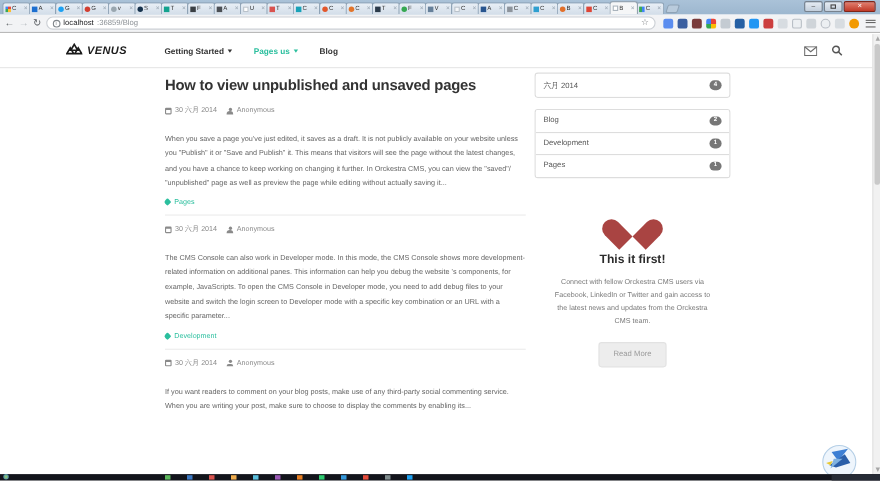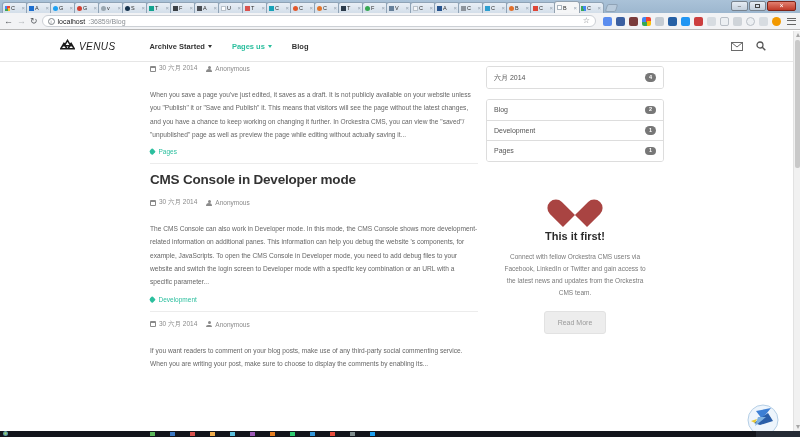--- a/index.html
+++ b/index.html
@@ -28,21 +28,21 @@
   .url-rest { font-size:7px; color:#8a8f94; }
   .star { margin-left:auto; font-size:8px; color:#767a7e; line-height:1; }
   .ext { width:9px; height:9px; border-radius:2px; flex:none; }
   .menu-bars { width:9px; height:7px; border-top:1.5px solid #666; border-bottom:1.5px solid #666; position:relative; margin-left:2px; flex:none; }
   .menu-bars::after { content:""; position:absolute; left:0; right:0; top:1.25px; height:1.5px; background:#666; }
 
   
   .page { position:absolute; top:31px; left:0; right:0; bottom:6px; background:#fff; overflow:hidden; }
   .navbar { height:31px; border-bottom:1px solid #e6e6e6; display:flex; align-items:center; padding:0 18px 0 60px; }
   .brand { display:flex; align-items:center; gap:4px; margin-right:24px; }
-  .brand-name { font-size:10px; font-weight:normal; font-style:italic; letter-spacing:.4px; color:#1d1d1d; }
+  .brand-name { font-size:10px; font-weight:bold; font-style:italic; letter-spacing:.4px; color:#1d1d1d; }
   .nav-item { font-size:7.5px; font-weight:bold; color:#333; padding:0 10px; display:flex; align-items:center; }
   .nav-item.active { color:#2bbf9e; }
   .caret { display:inline-block; border-left:2.5px solid transparent; border-right:2.5px solid transparent; border-top:3px solid currentColor; margin-left:3px; }
   .nav-right { margin-left:auto; display:flex; align-items:center; gap:13px; margin-right:16px; }
 
   .content { display:flex; padding:2px 0 0 150px; gap:8px; }
   main { width:328px; }
   aside { width:178px; padding-top:2px; }
 
   .post-title { font-size:13.5px; font-weight:bold; color:#333; letter-spacing:-.2px; margin:6px 0 11px; }
@@ -263,21 +263,21 @@
 
   <div class="page">
     <div class="navbar">
       <div class="brand">
         <svg width="15" height="14" viewBox="0 0 24 22">
             <path d="M12 2 L17 10.5 L7 10.5 Z M6.2 7 L11.2 15.5 L1.2 15.5 Z M17.8 7 L22.8 15.5 L12.8 15.5 Z" fill="none" stroke="#1a1a1a" stroke-width="2.4" stroke-linejoin="miter"></path>
           </svg>
         <span class="brand-name">VENUS</span>
       </div>
       <span class="nav-item">
-          <span>Archive Started</span>
+          <span>Getting Started</span>
           <span class="caret"></span>
         </span>
       <span class="nav-item active">
           <span>Pages us</span>
           <span class="caret"></span>
         </span>
       <span class="nav-item">
           <span>Blog</span>
         </span>
       <div class="nav-right">
@@ -287,38 +287,38 @@
           </svg>
         <svg width="10" height="10" viewBox="0 0 10 10">
             <circle cx="4" cy="4" r="3" fill="none" stroke="#555" stroke-width="1.3"></circle>
             <line x1="6.3" y1="6.3" x2="9.3" y2="9.3" stroke="#555" stroke-width="1.4"></line>
           </svg>
       </div>
     </div>
 
     <div class="content">
       <main>
+        <h2 class="post-title">How to view unpublished and unsaved pages</h2>
         <div class="post-meta">
           <span class="meta-item">
               <span class="ico-cal"></span>
               <span>30 六月 2014</span>
             </span>
           <span class="meta-item">
               <span class="ico-user"></span>
               <span>Anonymous</span>
             </span>
         </div>
         <p class="post-body">When you save a page you've just edited, it saves as a draft. It is not publicly available on your website unless you "Publish" it or "Save and Publish" it. This means that visitors will see the page without the latest changes, and you have a chance to keep working on changing it further. In Orckestra CMS, you can view the "saved"/ "unpublished" page as well as preview the page while editing without actually saving it...</p>
         <div class="post-tags">
             <span class="ico-tag"></span>
             <span>Pages</span>
           </div>
         <hr class="post-divider">
 
-        <h2 class="post-title">CMS Console in Developer mode</h2>
         <div class="post-meta">
           <span class="meta-item">
               <span class="ico-cal"></span>
               <span>30 六月 2014</span>
             </span>
           <span class="meta-item">
               <span class="ico-user"></span>
               <span>Anonymous</span>
             </span>
         </div>

